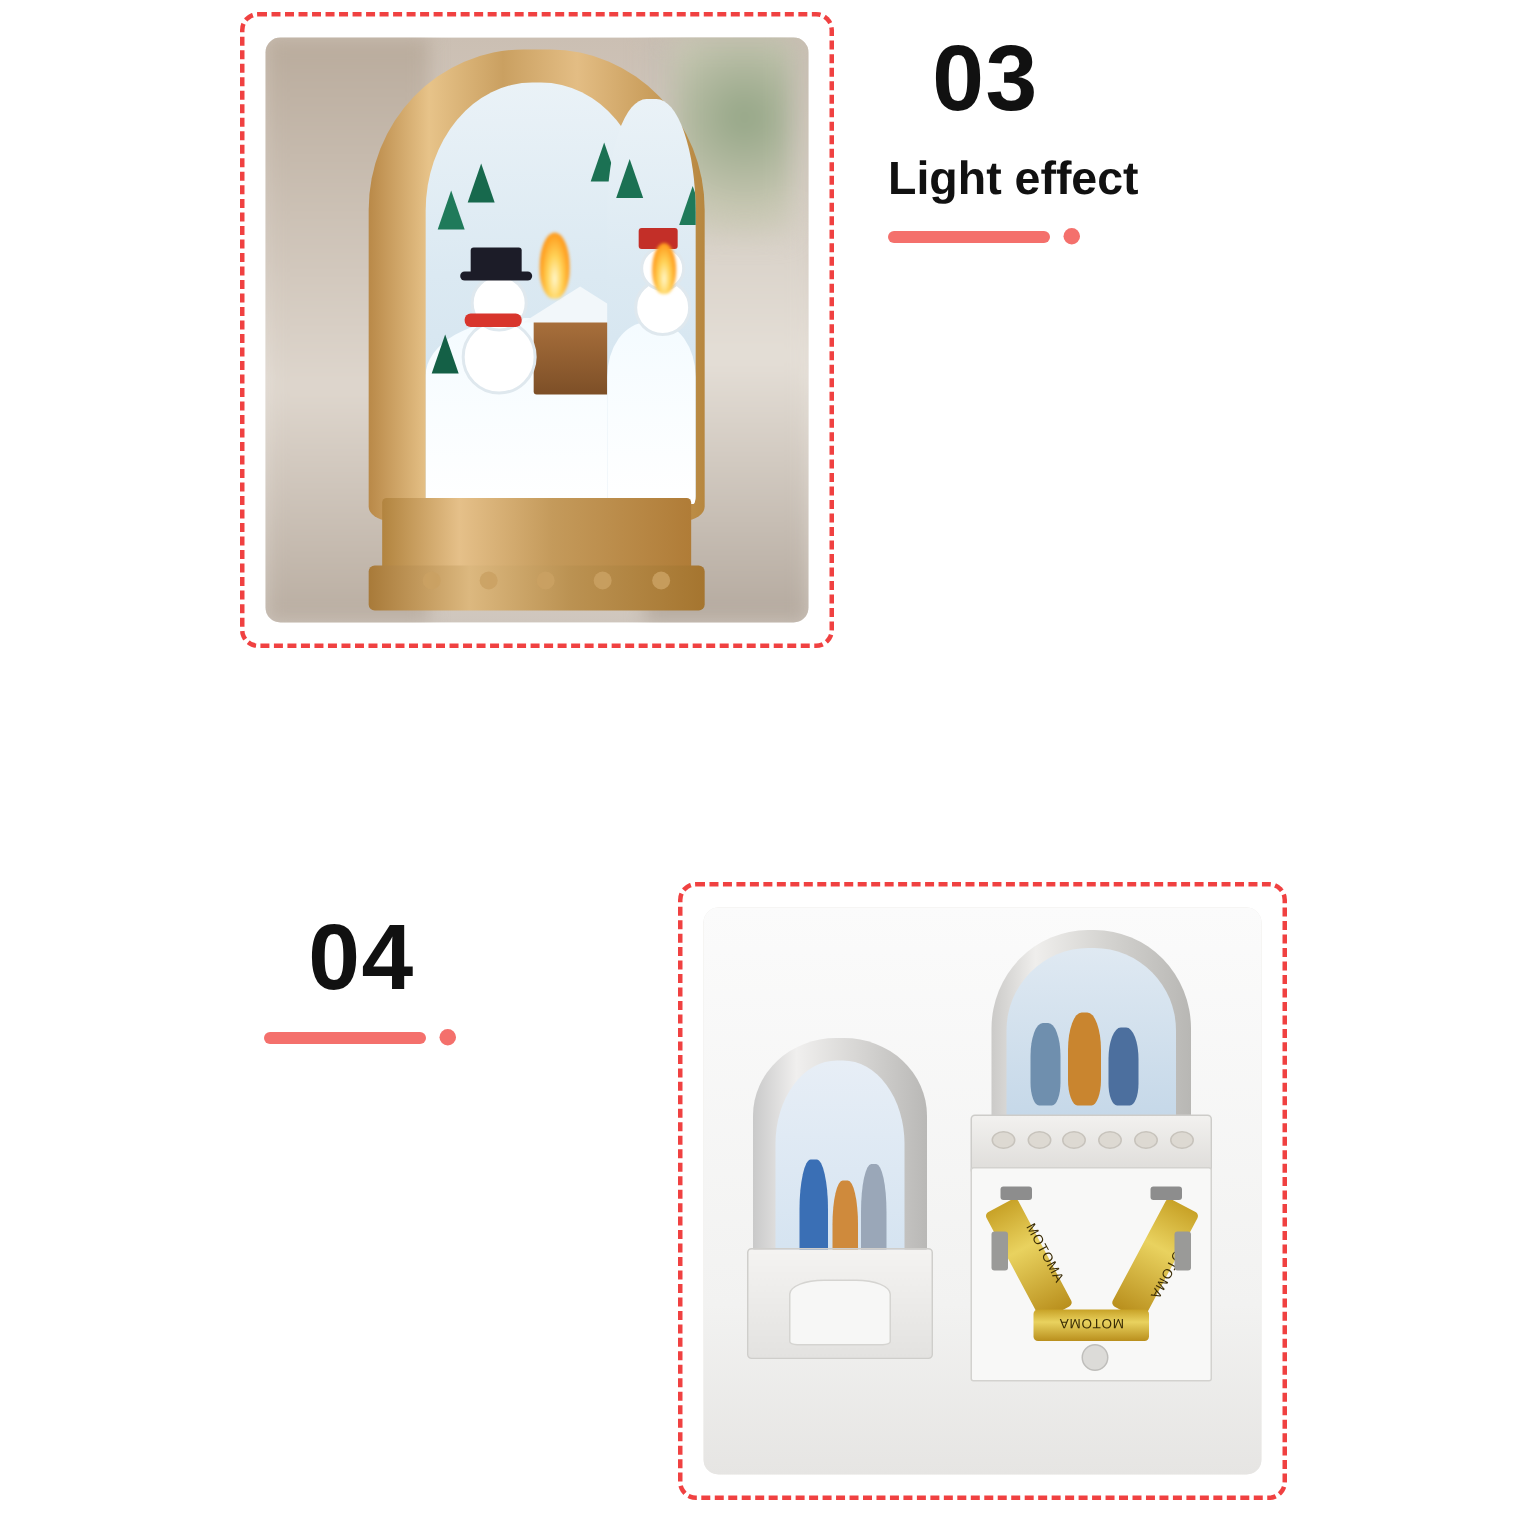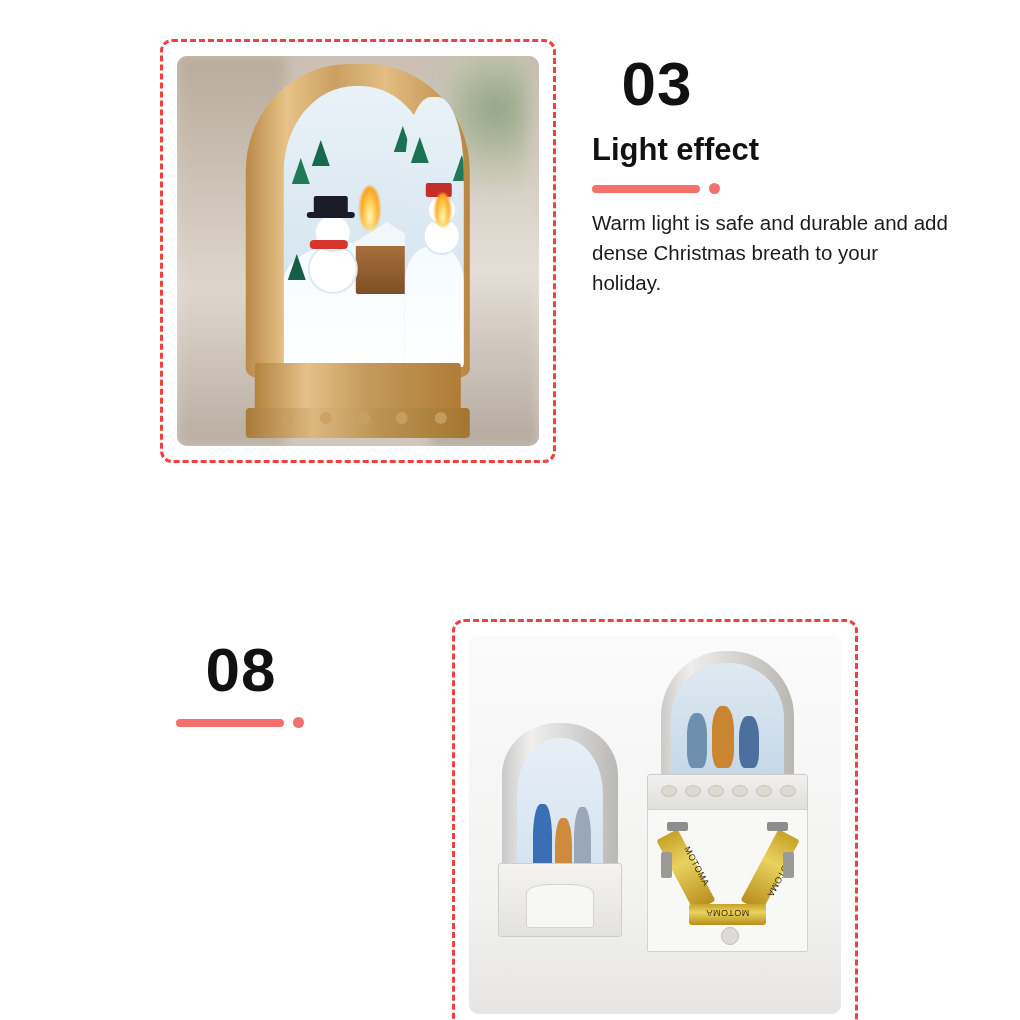--- a/index.html
+++ b/index.html
@@ -12,21 +12,20 @@
     height: 1020px;
     font-family: "Liberation Sans", sans-serif;
     color: #1a1a1a;
     overflow: hidden;
     position: relative;
   }
 
   .section {
     position: absolute;
     width: 100%;
-    margin-top: 31px;
   }
 
   
   .photo-frame {
     position: absolute;
     border: 3px dashed #f04141;
     border-radius: 12px;
     box-sizing: border-box;
     padding: 14px;
   }
@@ -352,28 +351,27 @@
     </div>
   </div>
 
   <div id="text03">
     <div class="num">03</div>
     <div class="heading">Light effect</div>
     <div class="rule">
       <span class="bar"></span>
       <span class="dot"></span>
     </div>
-    <div class="body-text">Warm light is safe and durable and add dense Christmas breath to your holiday.</div>
   </div>
 </div>
 
 <div class="section" id="sec04">
 
   <div id="text04">
-    <div class="num">08</div>
+    <div class="num">04</div>
     <div class="rule">
       <span class="bar"></span>
       <span class="dot"></span>
     </div>
   </div>
 
   <div class="photo-frame" id="frame04">
     <div class="photo">
       <div class="p4-bg"></div>
 

